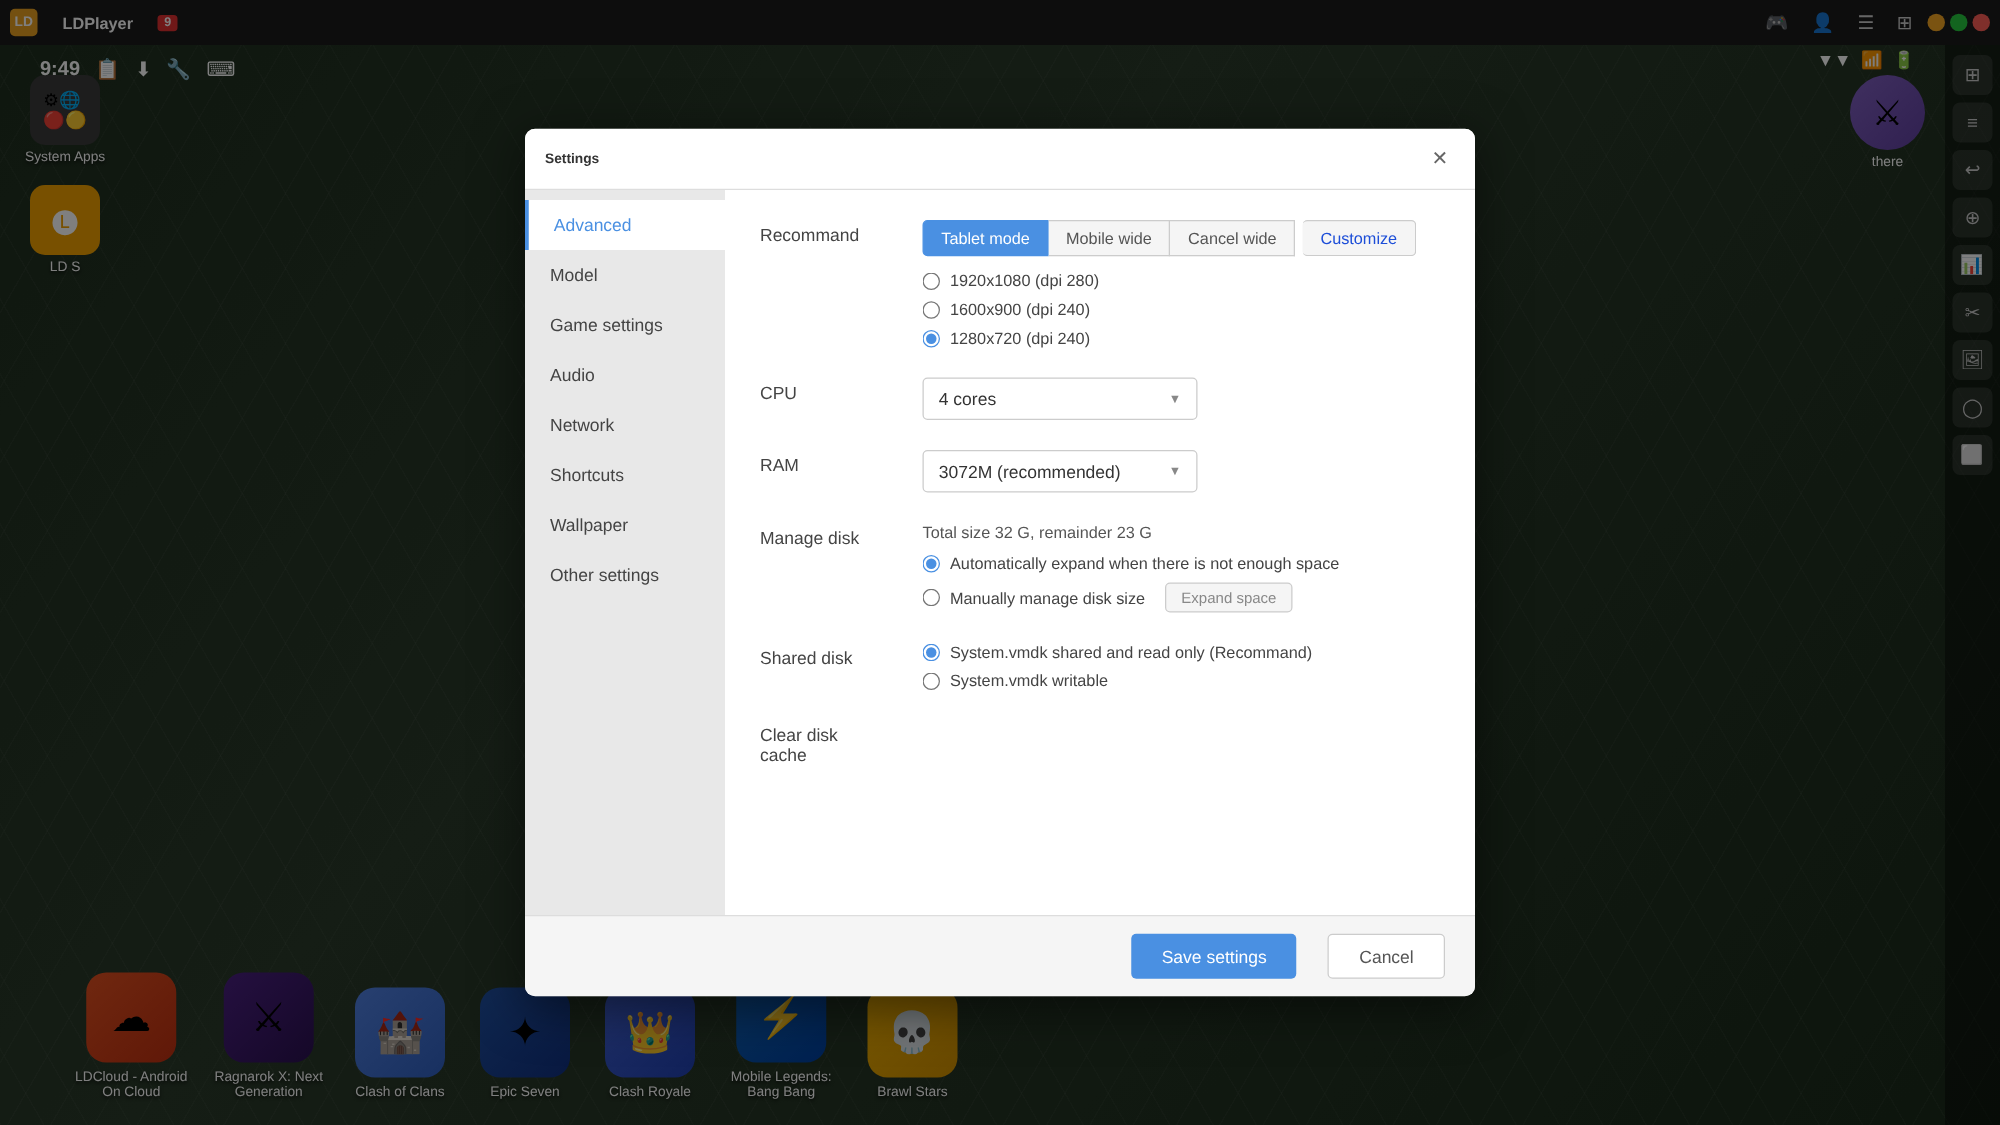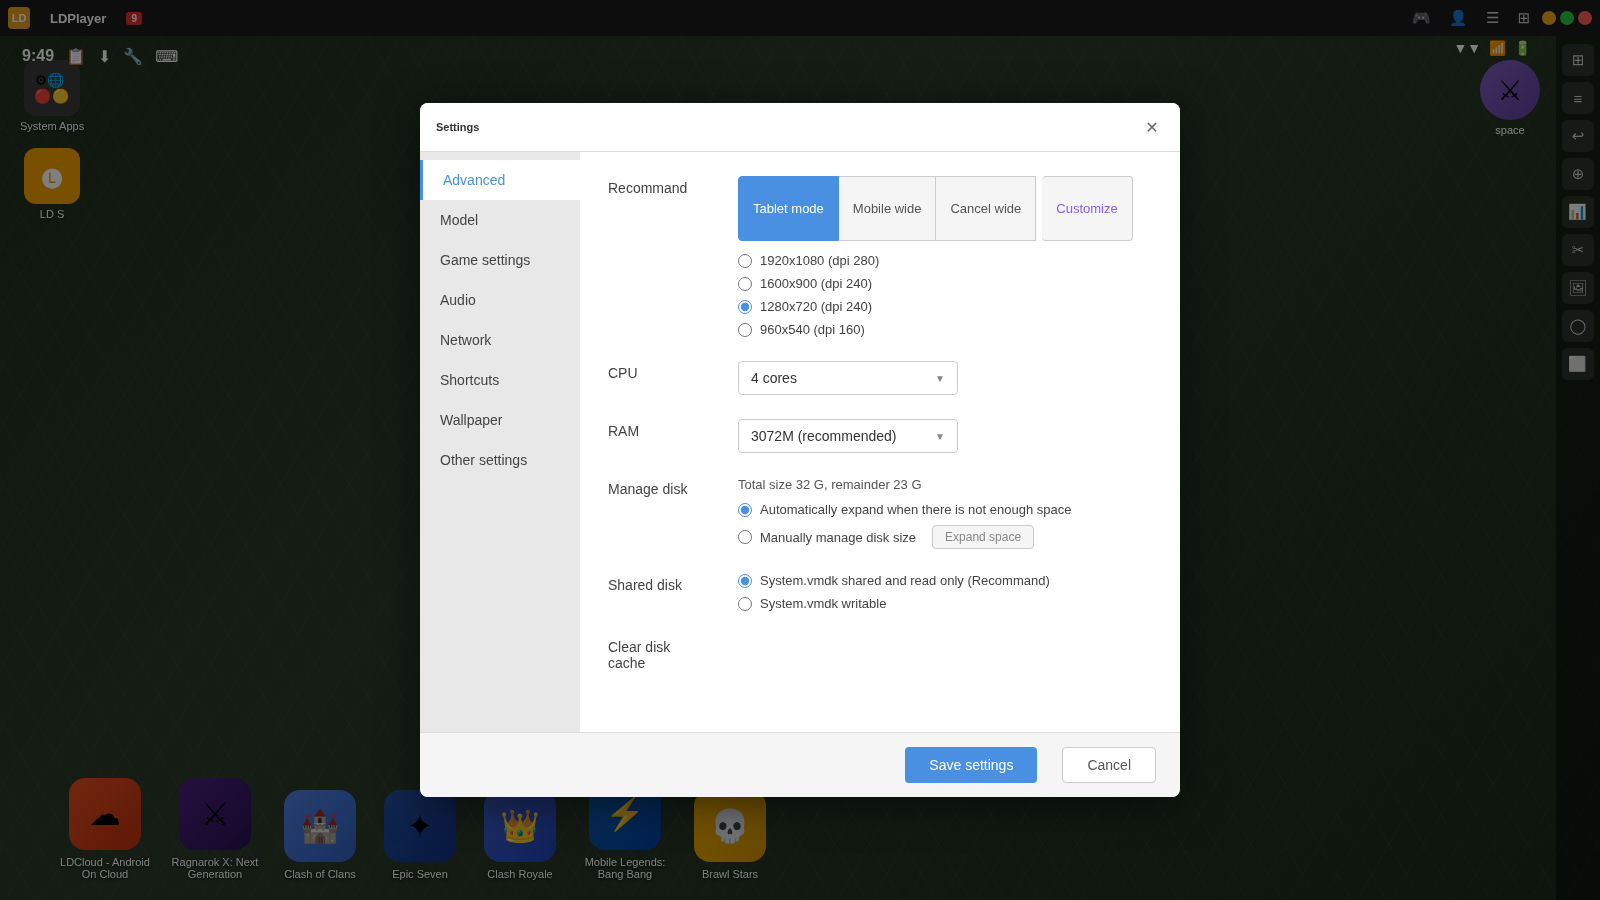--- a/index.html
+++ b/index.html
@@ -102,21 +102,21 @@
 
     
     .statusbar {
       position: absolute;
       top: 36px;
       left: 0;
       height: 40px;
       width: 300px;
       display: flex;
       align-items: center;
-      padding: 0 22px;
+      padding: 0 32px;
       gap: 12px;
       color: #fff;
       z-index: 50;
     }
     .status-time { font-size: 16px; font-weight: bold; }
     .status-icon { font-size: 16px; cursor: pointer; }
 
     
     .right-sidebar {
       position: absolute;
@@ -337,41 +337,41 @@
       flex: 1;
     }
 
     
     .resolution-tabs {
       display: flex;
       gap: 0;
       margin-bottom: 12px;
     }
     .res-tab {
-      padding: 24px 14px;
+      padding: 6px 14px;
       font-size: 13px;
       border: 1px solid #ccc;
       background: #f5f5f5;
       cursor: pointer;
       color: #555;
     }
     .res-tab:first-child { border-radius: 4px 0 0 4px; }
     .res-tab:last-child { border-radius: 0 4px 4px 0; }
     .res-tab + .res-tab { border-left: none; }
     .res-tab.active {
       background: #4a90e2;
       color: #fff;
       border-color: #4a90e2;
     }
     .res-tab.customize {
       border-radius: 4px;
       margin-left: 6px;
       border-color: #ccc;
       background: #f5f5f5;
-      color: #8b5cf6;
+      color: #1d4ed8;
     }
 
     
     .radio-group {
       display: flex;
       flex-direction: column;
       gap: 8px;
     }
     .radio-item {
       display: flex;
@@ -535,21 +535,21 @@
   <div class="left-app-item">
     <div class="left-app-icon" style="background:#f0a000;border-radius:12px;">
       <span style="font-size:20px;color:#fff;">🅛</span>
     </div>
     <span class="app-label">LD S</span>
   </div>
 </div>
 
 <div class="right-app">
   <div class="right-app-icon">⚔</div>
-  <span class="right-app-label">space</span>
+  <span class="right-app-label">there</span>
 </div>
 
 <div class="app-grid">
   <div class="app-item">
     <div class="app-icon app-ldcloud">☁</div>
     <span class="app-label">LDCloud - Android On Cloud</span>
   </div>
   <div class="app-item">
     <div class="app-icon app-ragnarok">⚔</div>
     <span class="app-label">Ragnarok X: Next Generation</span>
@@ -614,24 +614,20 @@
                 <span>1920x1080  (dpi 280)</span>
               </label>
               <label class="radio-item">
                 <input type="radio" name="resolution" style="">
                 <span>1600x900  (dpi 240)</span>
               </label>
               <label class="radio-item">
                 <input type="radio" name="resolution" checked="" style="">
                 <span>1280x720  (dpi 240)</span>
               </label>
-              <label class="radio-item">
-                <input type="radio" name="resolution" style="">
-                <span>960x540  (dpi 160)</span>
-              </label>
             </div>
           </div>
         </div>
 
         <div class="settings-row">
           <div class="settings-label">CPU</div>
           <div class="settings-control">
             <div class="dropdown">
               <span>4 cores</span>
               <span class="dropdown-arrow">▼</span>

